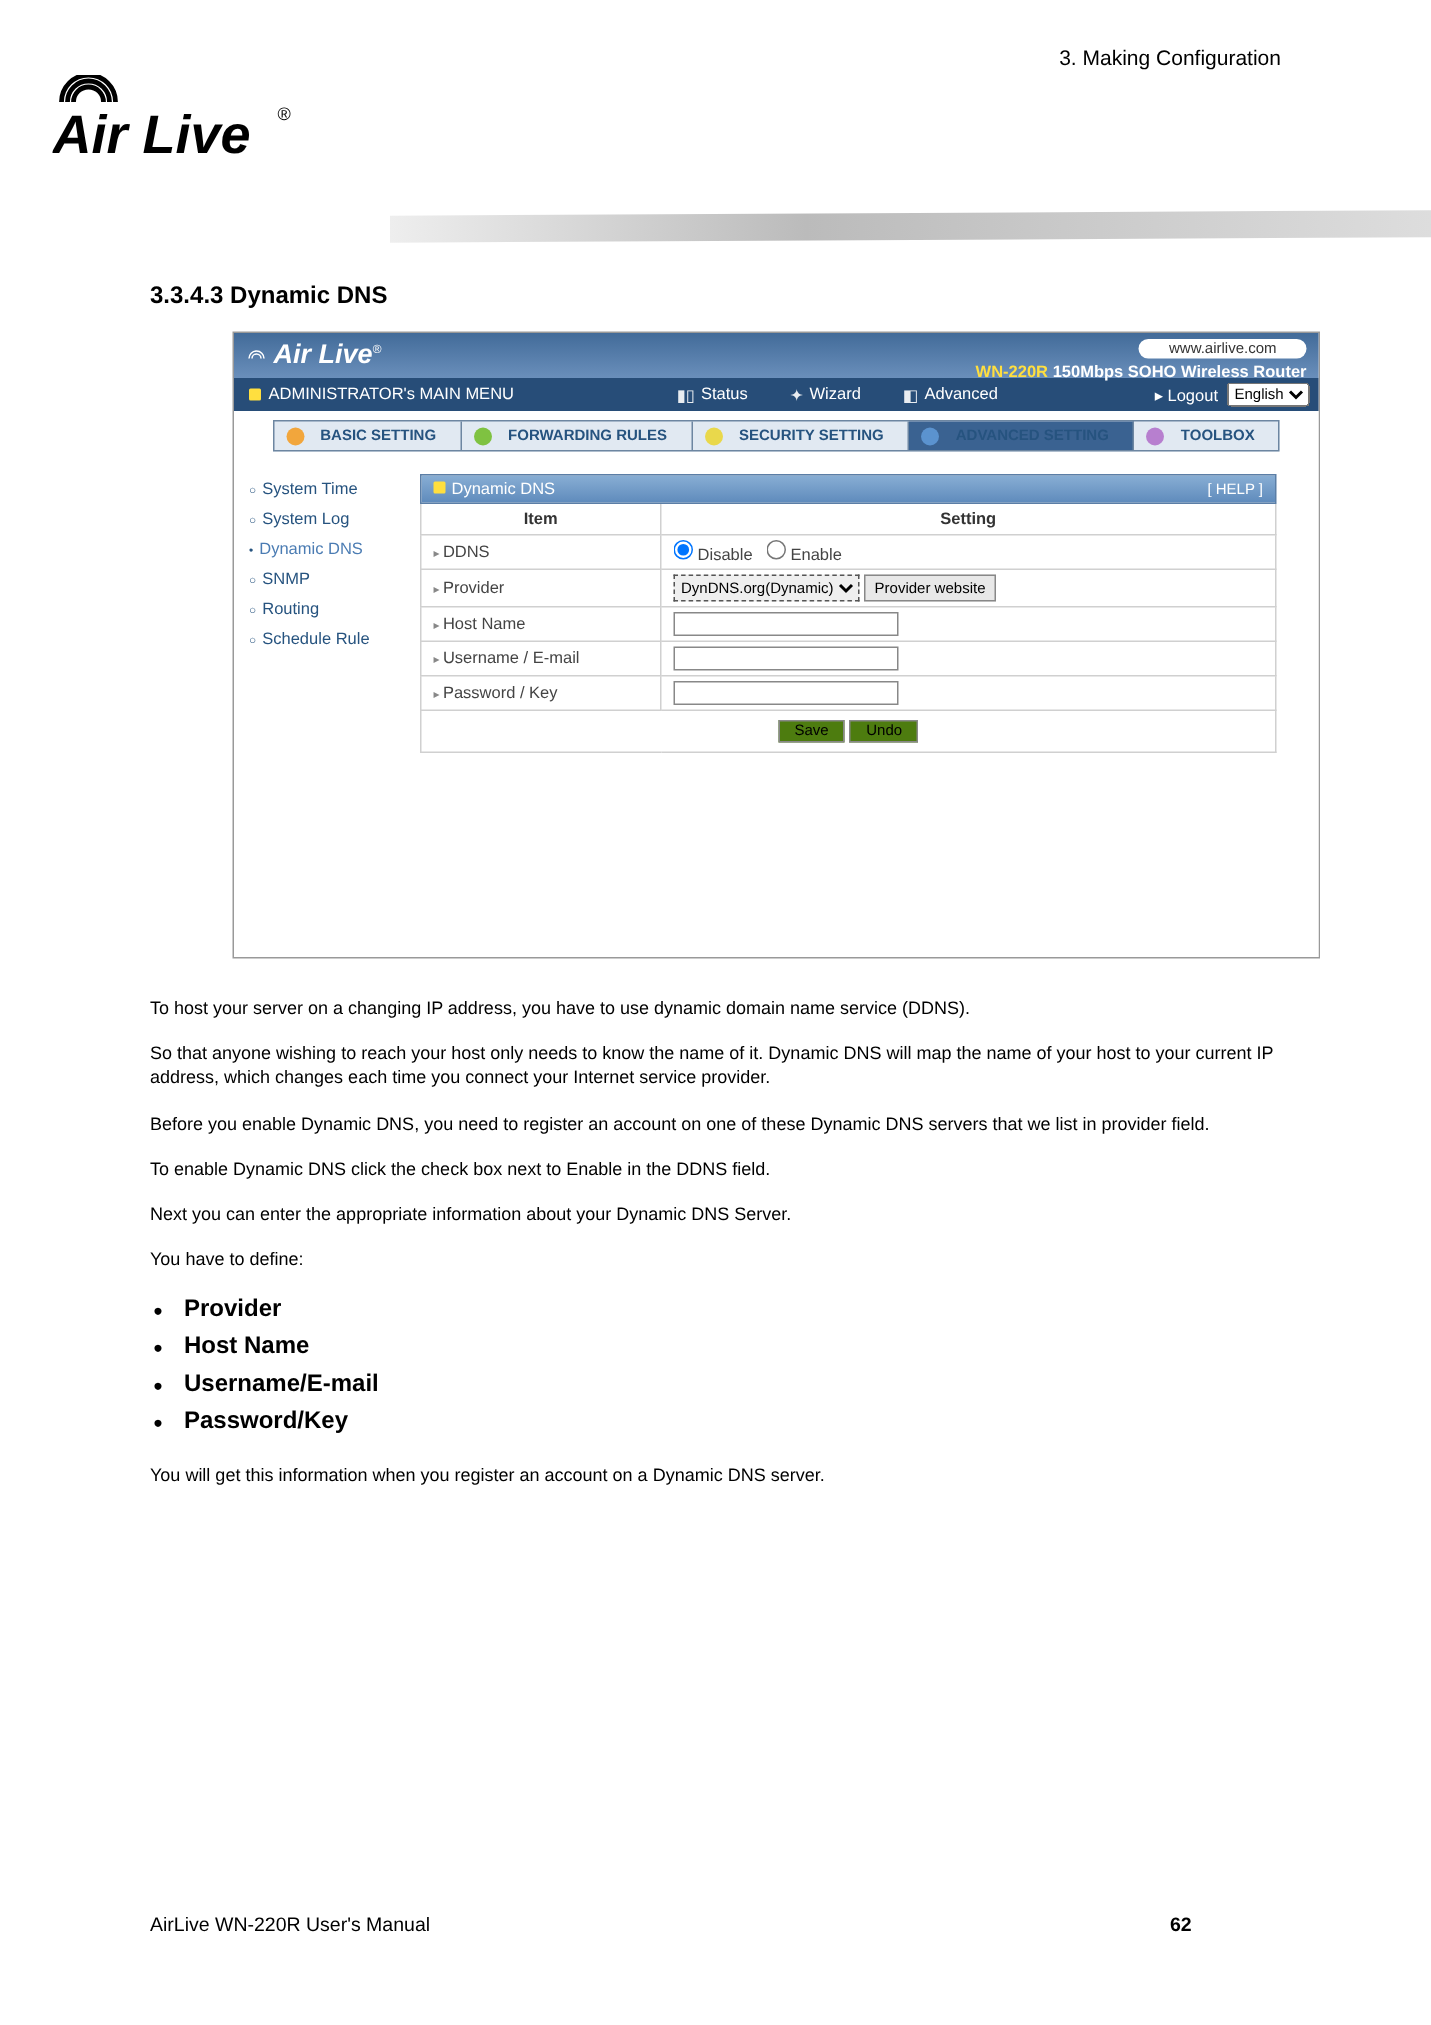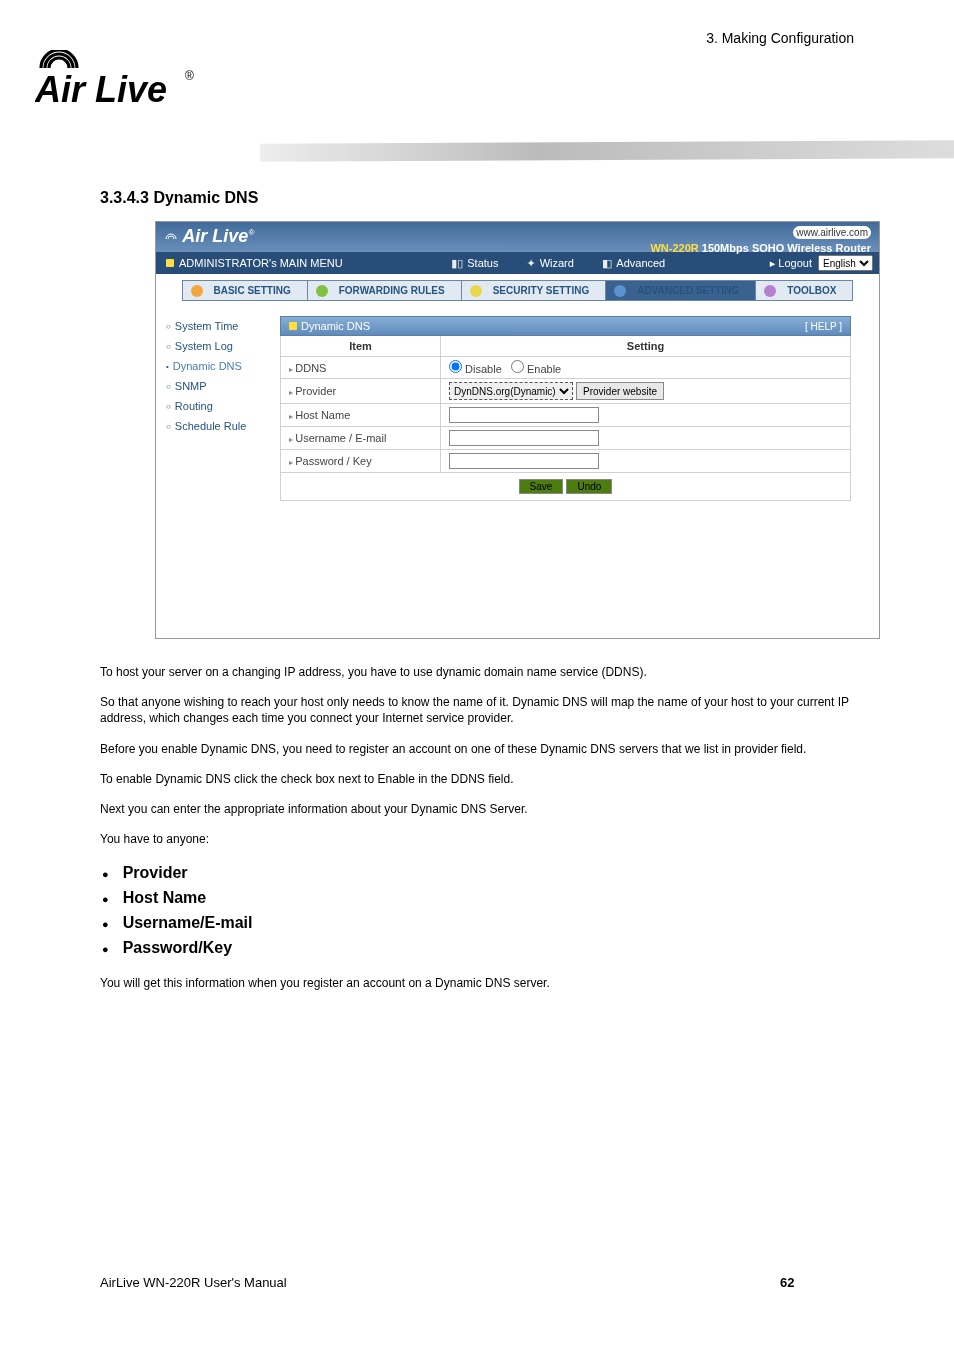--- a/index.html
+++ b/index.html
@@ -15,21 +15,21 @@
 
     .section-num { font-weight: bold; font-size: 16px; margin-bottom: 14px; }
 
     .router-screenshot { width: 725px; margin: 0 0 25px 55px; border: 1px solid #999; font-family: Arial, sans-serif; font-size: 11px; }
 
     .rs-head { background: linear-gradient(to bottom, #426B99 0%, #6a8fbb 100%); color: #fff; padding: 4px 8px 2px 8px; display: flex; justify-content: space-between; align-items: flex-start; position: relative; height: 30px; }
     .rs-head-left { display: flex; align-items: center; gap: 10px; }
     .rs-logo { font-size: 18px; font-weight: 900; font-style: italic; color: #fff; }
     .rs-logo sup { font-size: 8px; font-weight: normal; }
     .rs-right { text-align: right; font-size: 10px; }
-    .rs-right .pill { display: inline-block; background: #fff; color: #333; border-radius: 10px; padding: 1px 3px; font-size: 10px; margin-bottom: 2px; }
+    .rs-right .pill { display: inline-block; background: #fff; color: #333; border-radius: 10px; padding: 1px 20px; font-size: 10px; margin-bottom: 2px; }
     .rs-right .tagline { color: #ffdf3f; font-weight: bold; font-size: 11px; margin-top: 1px; }
 
     .rs-menubar { background: #274d78; color: #fff; display: flex; align-items: center; font-size: 11px; height: 22px; }
     .rs-menubar .ml { padding: 0 10px; display: flex; align-items: center; gap: 2px; }
     .rs-menubar .open-icon { display: inline-block; width: 8px; height: 8px; background: #ffdf3f; margin-right: 3px; border-radius: 1px; }
     .rs-menubar .menu-mid { flex: 1; display: flex; justify-content: center; gap: 28px; }
     .rs-menubar .menu-mid span { display: inline-flex; align-items: center; gap: 4px; }
     .rs-menubar .glyph { font-style: normal; opacity: 0.9; }
     .rs-menubar .mr { padding: 0 6px; display: flex; align-items: center; gap: 6px; }
     .rs-menubar select { font-size: 10px; height: 16px; }
@@ -226,21 +226,21 @@
           </table>
       </div>
     </div>
   </div>
 
   <p class="body-text">To host your server on a changing IP address, you have to use dynamic domain name service (DDNS).</p>
   <p class="body-text">So that anyone wishing to reach your host only needs to know the name of it. Dynamic DNS will map the name of your host to your current IP address, which changes each time you connect your Internet service provider.</p>
   <p class="body-text">Before you enable Dynamic DNS, you need to register an account on one of these Dynamic DNS servers that we list in provider field.</p>
   <p class="body-text">To enable Dynamic DNS click the check box next to Enable in the DDNS field.</p>
   <p class="body-text">Next you can enter the appropriate information about your Dynamic DNS Server.</p>
-  <p class="body-text">You have to anyone:</p>
+  <p class="body-text">You have to define:</p>
 
   <ul class="bullets">
     <li>
         <b>Provider</b>
       </li>
     <li>
         <b>Host Name</b>
       </li>
     <li>
         <b>Username/E-mail</b>

